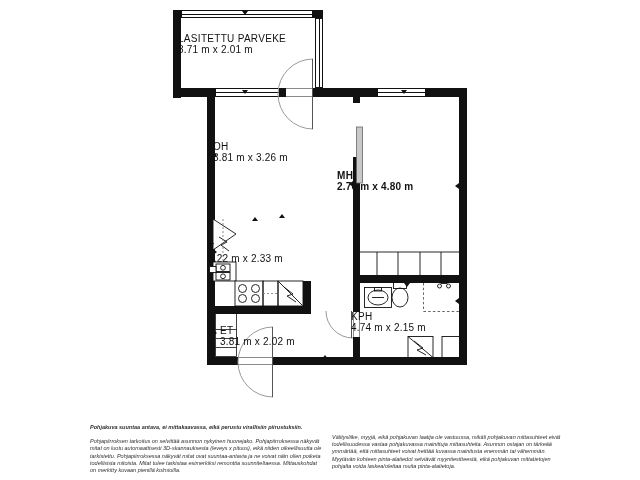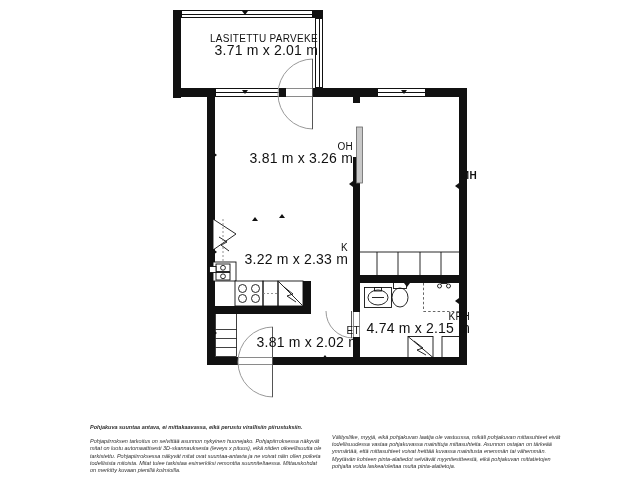--- a/index.html
+++ b/index.html
@@ -5,23 +5,23 @@
   html,body{margin:0;padding:0;}
   body{width:640px;height:480px;background:#ffffff;overflow:hidden;
        font-family:"Liberation Sans",sans-serif;}
   #stage{position:relative;width:640px;height:480px;background:#ffffff;}
   .w{position:absolute;background:#111111;}
   .window{position:absolute;background:#ffffff;border:1px solid #111111;box-sizing:border-box;}
   .wline{position:absolute;background:#111111;}
   .open-h{position:absolute;background:#ffffff;border-top:1px solid #8a8a8a;border-bottom:1px solid #8a8a8a;box-sizing:border-box;}
   .open-v{position:absolute;background:#ffffff;border-left:1px solid #8a8a8a;border-right:1px solid #8a8a8a;box-sizing:border-box;}
   svg#fixtures{position:absolute;left:0;top:0;}
-  .room-label{position:absolute;width:140px;text-align:right;color:#111111;}
+  .room-label{position:absolute;width:140px;text-align:left;color:#111111;}
   .room-name{font-size:10px;line-height:11px;letter-spacing:.3px;}
-  .room-dims{font-size:14px;line-height:10px;margin-top:1px;letter-spacing:.2px;}
+  .room-dims{font-size:10px;line-height:10px;margin-top:1px;letter-spacing:.2px;}
   .disc{position:absolute;font-style:italic;color:#2e2e2e;font-size:5.5px;line-height:7.2px;width:232px;}
   .disc-heading{font-weight:bold;white-space:nowrap;margin-bottom:7px;}
 </style>
 </head>
 <body>
 
 <div id="stage">
 
   <div>
     <div class="w" style="left:173px;top:10px;width:8px;height:88px;"></div>
@@ -178,26 +178,27 @@
   <div class="room-label" style="left:178px;top:33px;">
     <div class="room-name">LASITETTU PARVEKE</div>
     <div class="room-dims">3.71 m x 2.01 m</div>
   </div>
   <div class="room-label" style="left:213px;top:141px;">
     <div class="room-name">OH</div>
     <div class="room-dims">3.81 m x 3.26 m</div>
   </div>
   <div class="room-label" style="left:337px;top:170px;font-weight:bold;">
     <div class="room-name">MH</div>
+    <div class="room-dims">2.76 m x 4.80 m</div>
   </div>
   <div class="room-label" style="left:208px;top:242px;">
     <div class="room-name">K</div>
     <div class="room-dims">3.22 m x 2.33 m</div>
   </div>
-  <div class="room-label" style="left:330px;top:311px;">
+  <div class="room-label" style="left:351px;top:311px;">
     <div class="room-name">KPH</div>
     <div class="room-dims">4.74 m x 2.15 m</div>
   </div>
   <div class="room-label" style="left:220px;top:325px;">
     <div class="room-name">ET</div>
     <div class="room-dims">3.81 m x 2.02 m</div>
   </div>
 
   <div class="disc" style="left:90px;top:424px;">
     <div class="disc-heading">Pohjakuva suuntaa antava, ei mittakaavassa, eikä perustu virallisiin piirustuksiin.</div>

